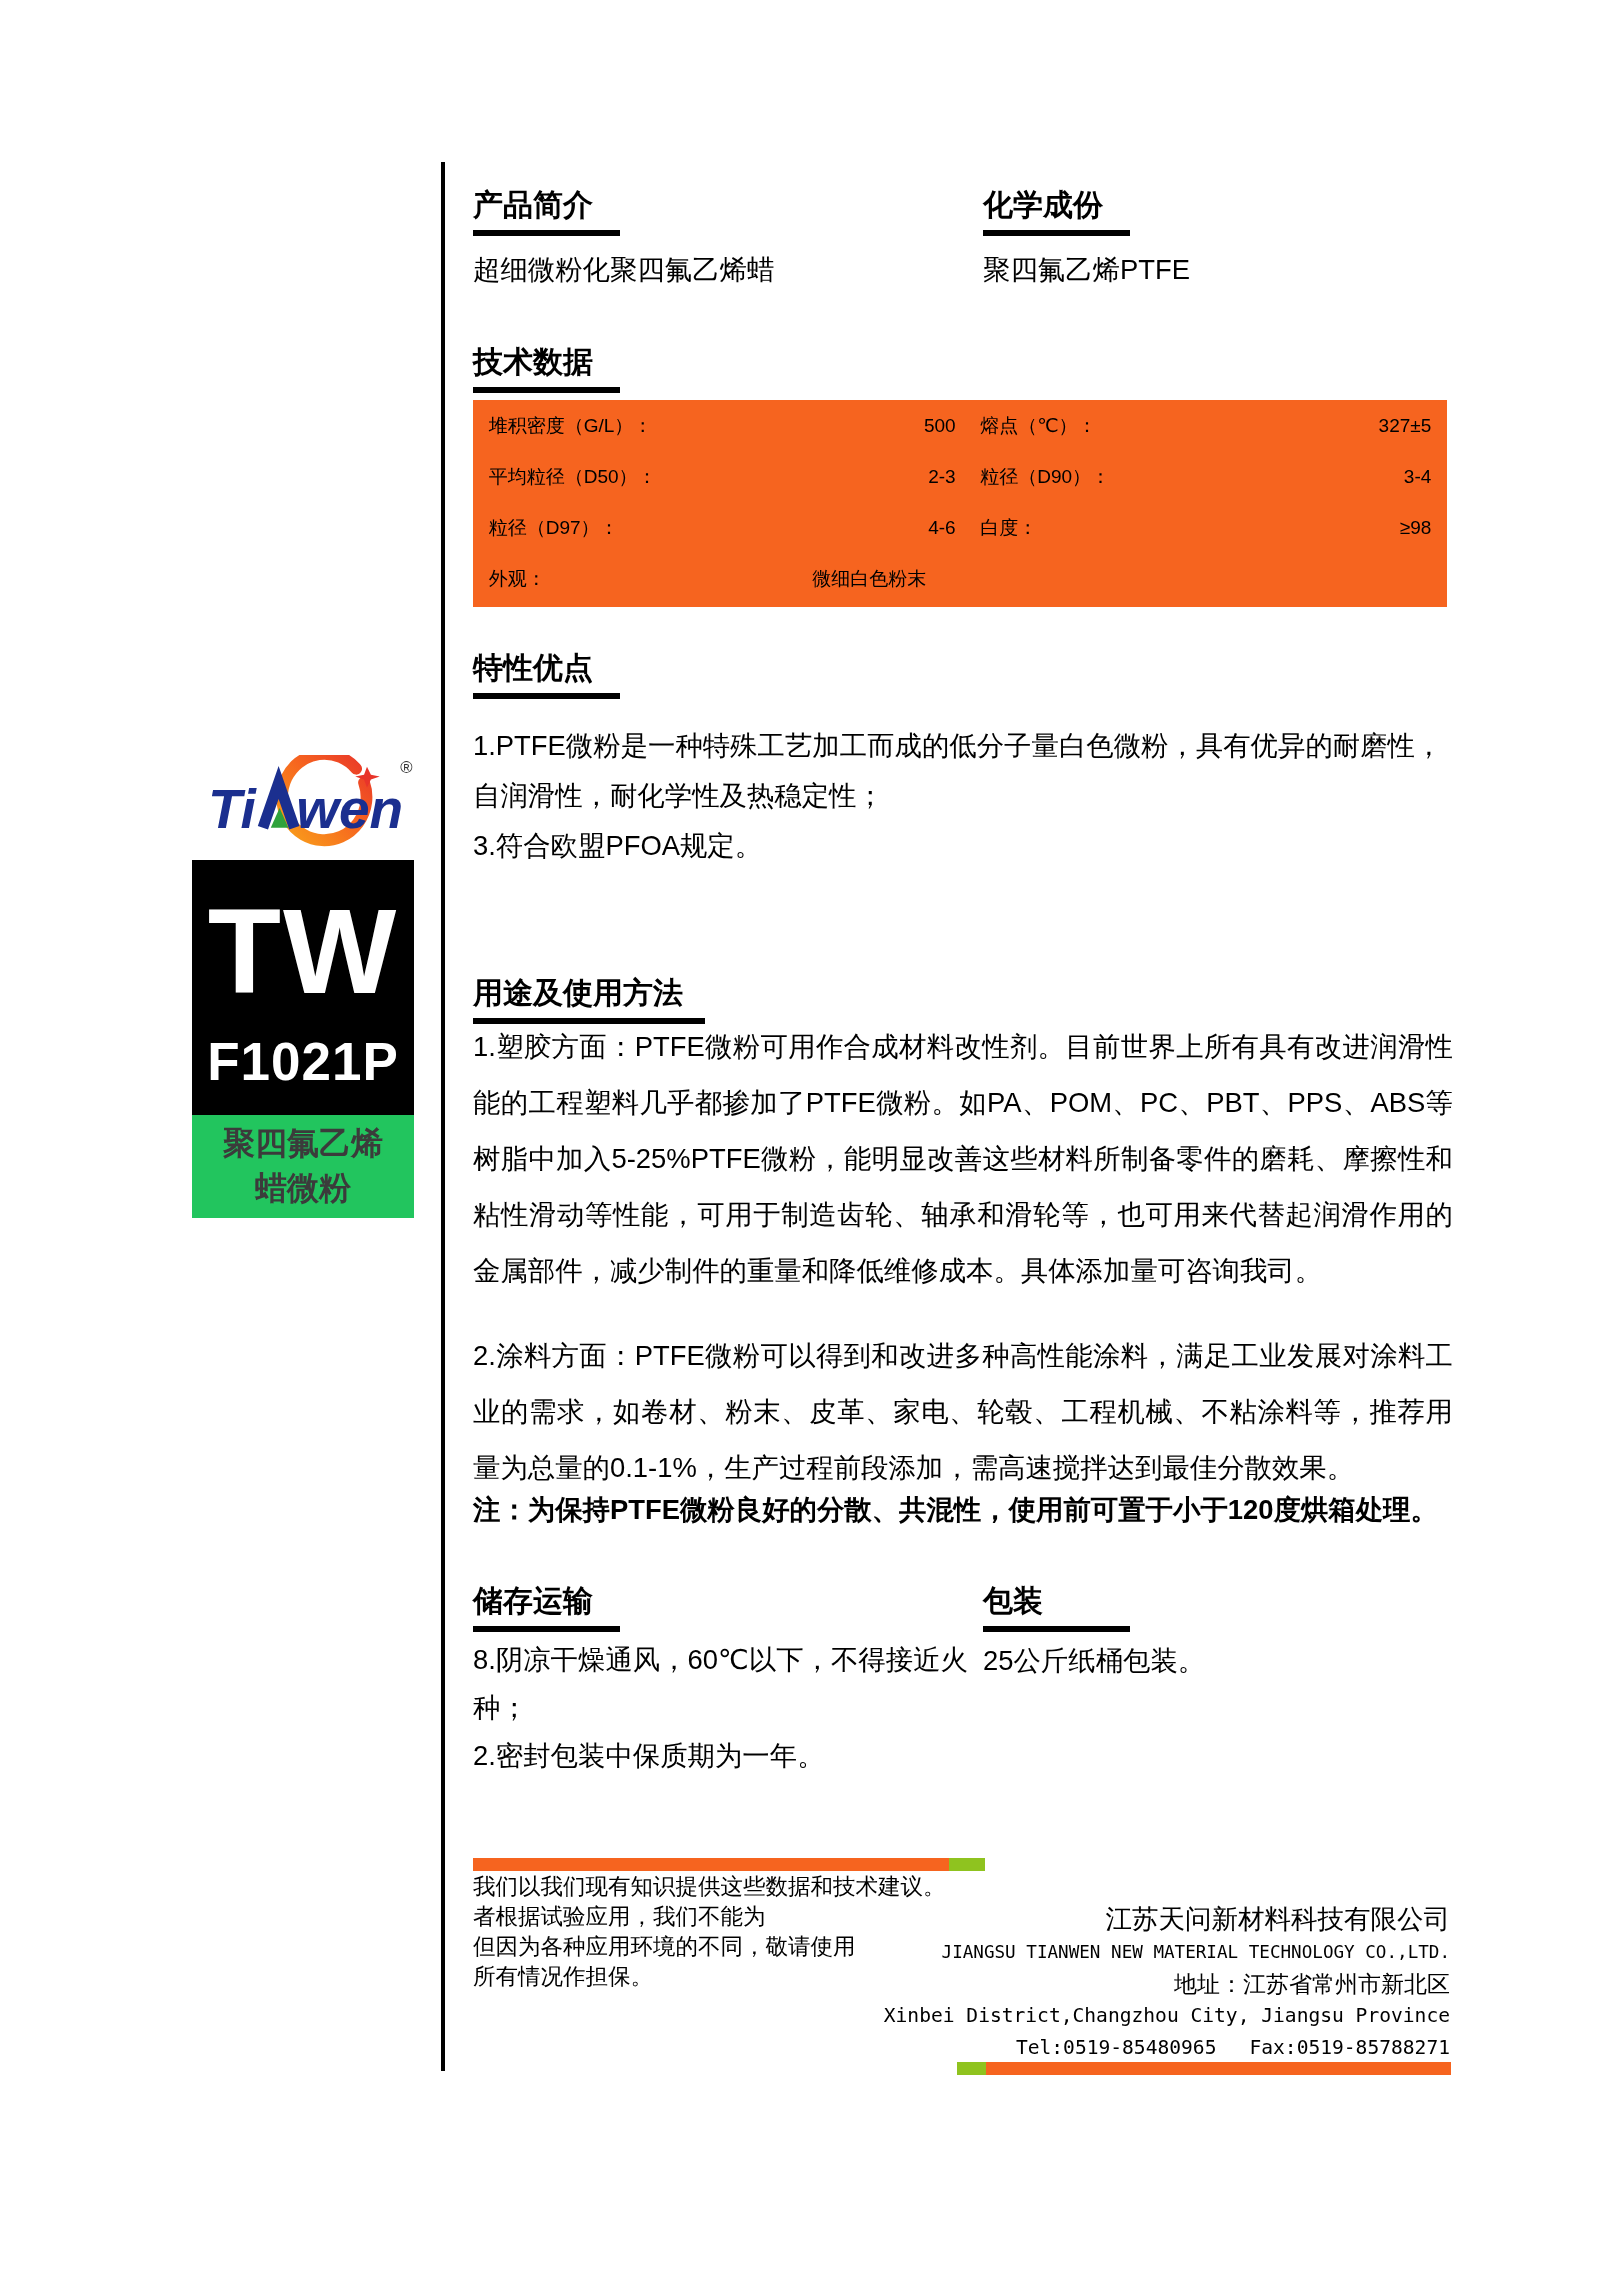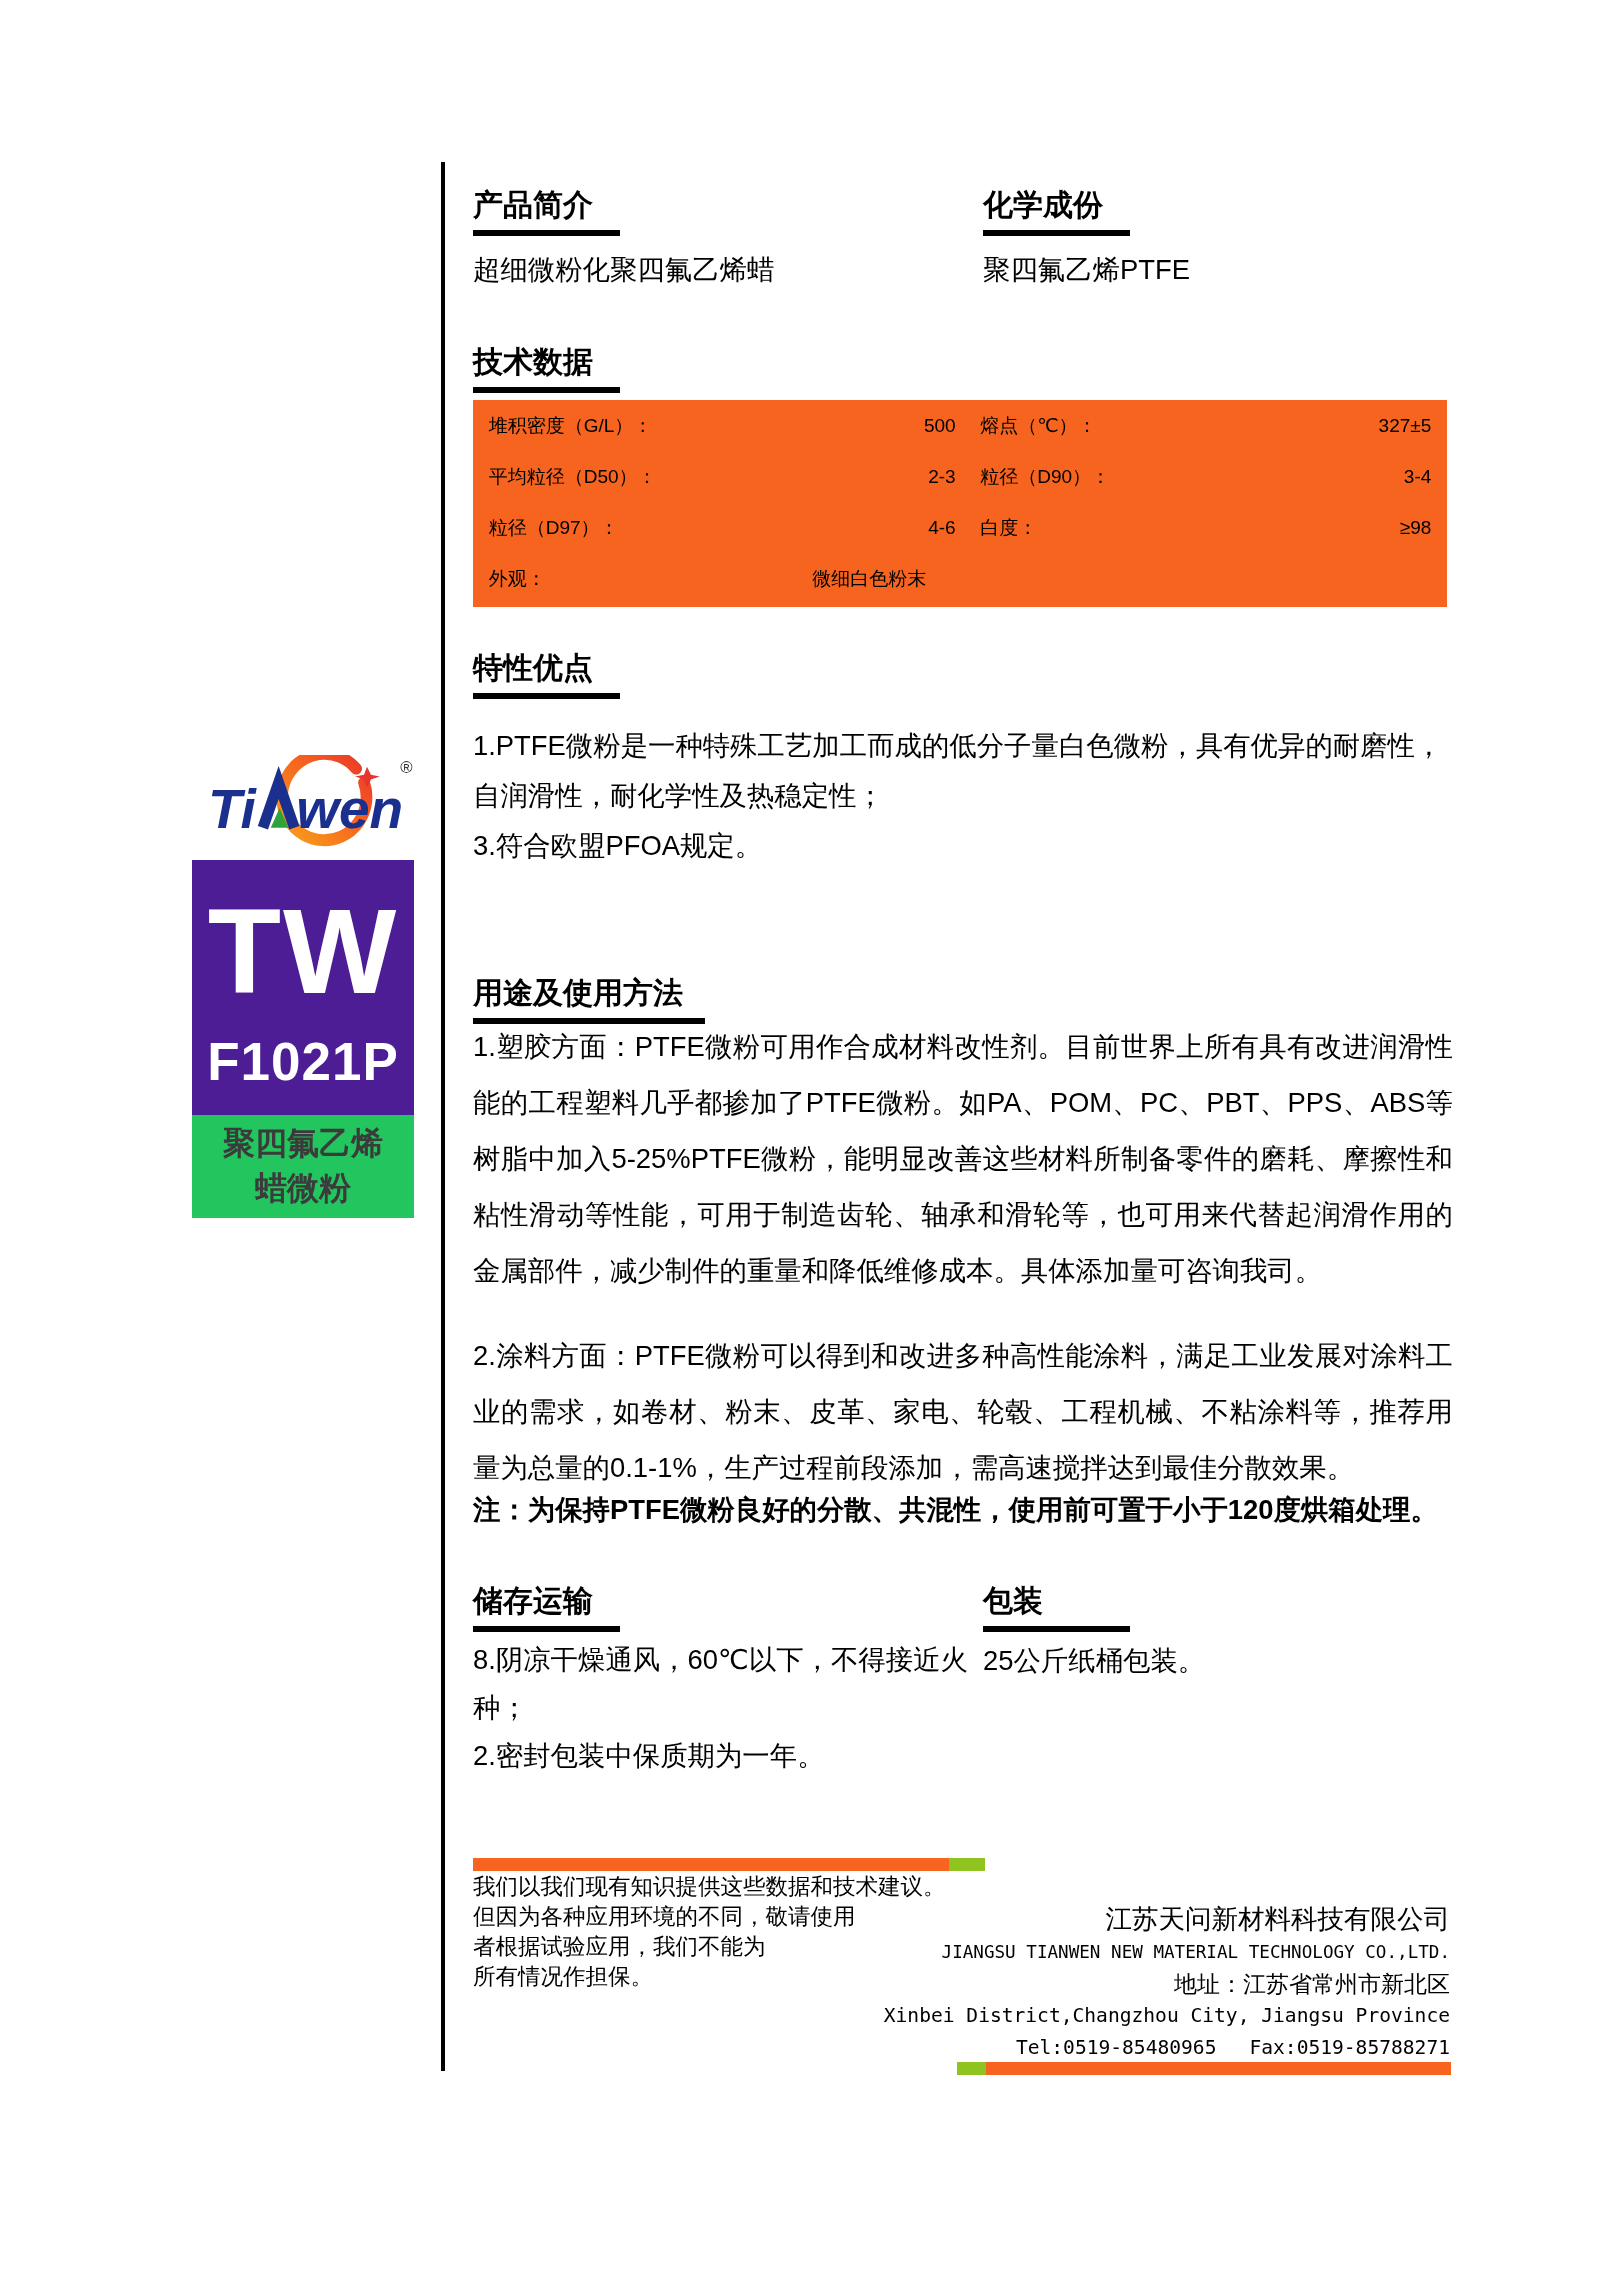--- a/index.html
+++ b/index.html
@@ -20,21 +20,21 @@
   .tech-row{display:grid;grid-template-columns:294px 173px 245px 1fr;align-items:center;height:51px;padding:0 15.7px 0 15.7px;font-size:19px;}
   .tech-row .lab{text-align:left;white-space:nowrap;}
   .tech-row .val{text-align:right;white-space:nowrap;}
   .tech-row .lab2{padding-left:24.5px;white-space:nowrap;}
   .tech-row .val-center{text-align:center;white-space:nowrap;}
   
   .para{width:980px;font-size:27.4px;line-height:56px;text-align:justify;}
   .list-block{width:970px;font-size:27.4px;line-height:50px;}
   .bold{font-weight:bold;}
   
-  .logo-blue{left:192px;top:860px;width:222px;height:256px;background:#4c1d95;text-align:center;}
+  .logo-blue{left:192px;top:860px;width:222px;height:256px;background:#000000;text-align:center;}
   .logo-tw{display:block;color:#fff;font-weight:bold;font-size:120px;line-height:1;margin-top:31px;letter-spacing:2px;}
   .logo-model{display:block;color:#fff;font-weight:bold;font-size:53px;line-height:1;margin-top:23.5px;letter-spacing:1px;}
   .logo-orange{left:192px;top:1115px;width:222px;height:103px;background:#22c55e;text-align:center;color:#3b3b3b;font-weight:bold;font-size:32px;}
   .logo-orange div{line-height:45px;}
   .logo-orange{padding-top:5.9px;box-sizing:border-box;}
   
   .bar{height:12.7px;display:flex;}
   .bar1{left:473px;top:1858px;width:512px;}
   .bar2{left:957px;top:2062px;width:494px;}
   .bar .orange{background:#F6641F;flex:1;}
@@ -160,22 +160,22 @@
 </div>
 <div class="abs body-text" style="left:983px;top:1643px;">25公斤纸桶包装。</div>
 
 <div class="abs bar bar1">
   <div class="orange"></div>
   <div class="green"></div>
 </div>
 
 <div class="abs disclaimer">
   <div>我们以我们现有知识提供这些数据和技术建议。</div>
+  <div>者根据试验应用，我们不能为</div>
   <div>但因为各种应用环境的不同，敬请使用</div>
-  <div>者根据试验应用，我们不能为</div>
   <div>所有情况作担保。</div>
 </div>
 
 <div class="abs company">
   <div class="cn-big">江苏天问新材料科技有限公司</div>
   <div class="en">JIANGSU TIANWEN NEW MATERIAL TECHNOLOGY CO.,LTD.</div>
   <div class="cn-mid">地址：江苏省常州市新北区</div>
   <div class="en2">Xinbei District,Changzhou City, Jiangsu Province</div>
   <div class="telfax">
     <span>Tel:0519-85480965</span><span class="fax">Fax:0519-85788271</span>

